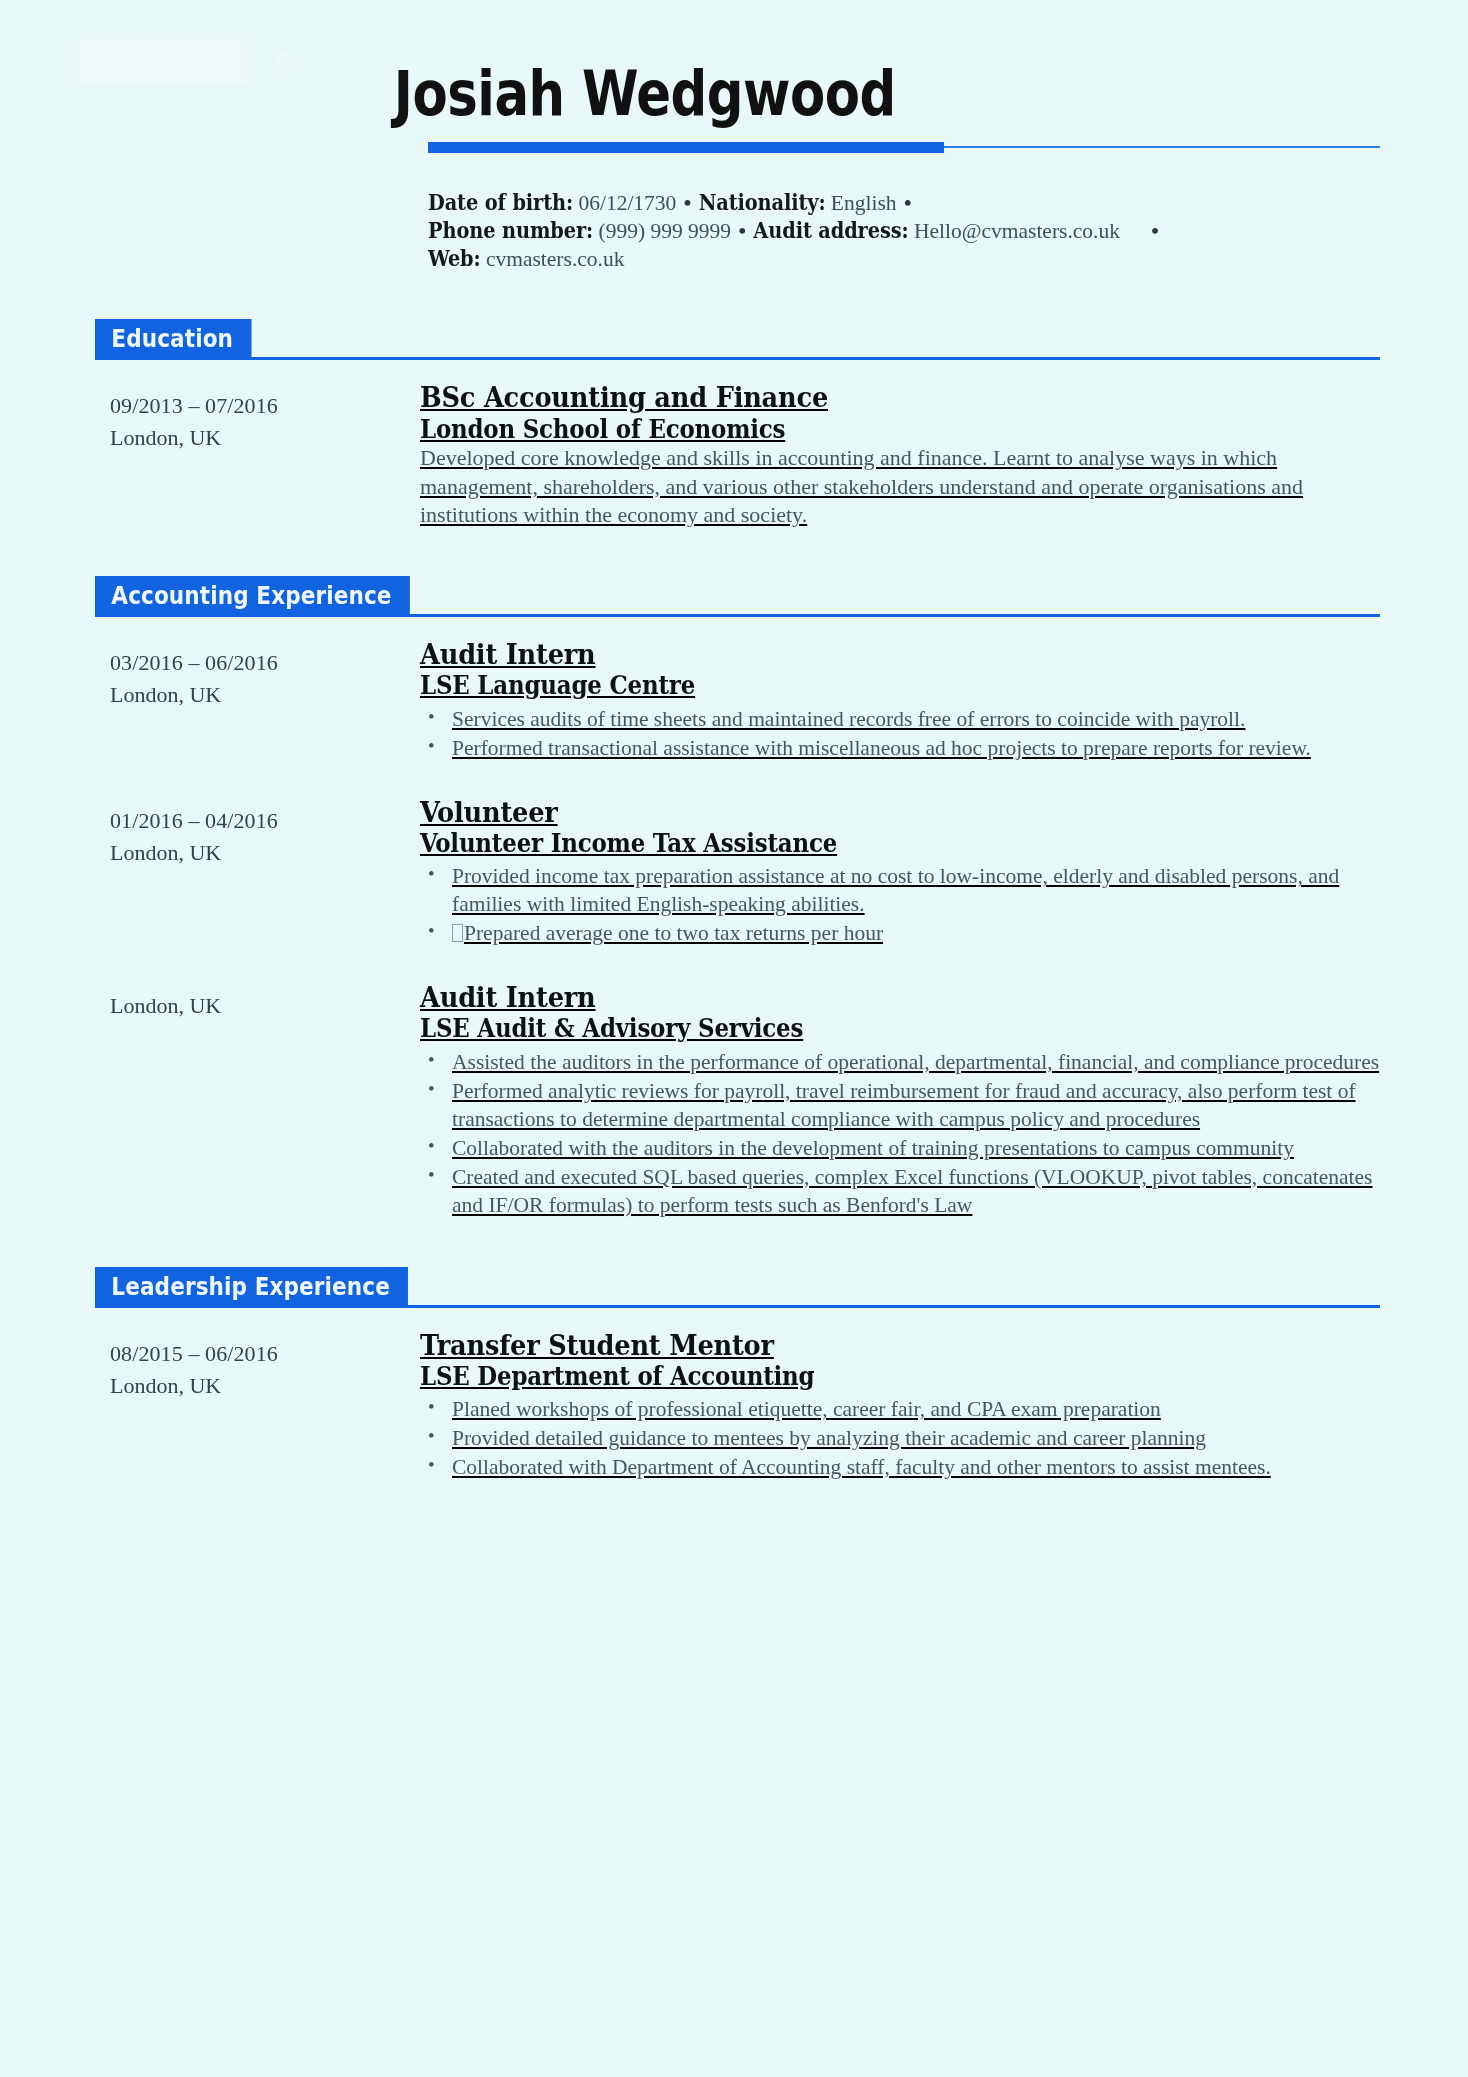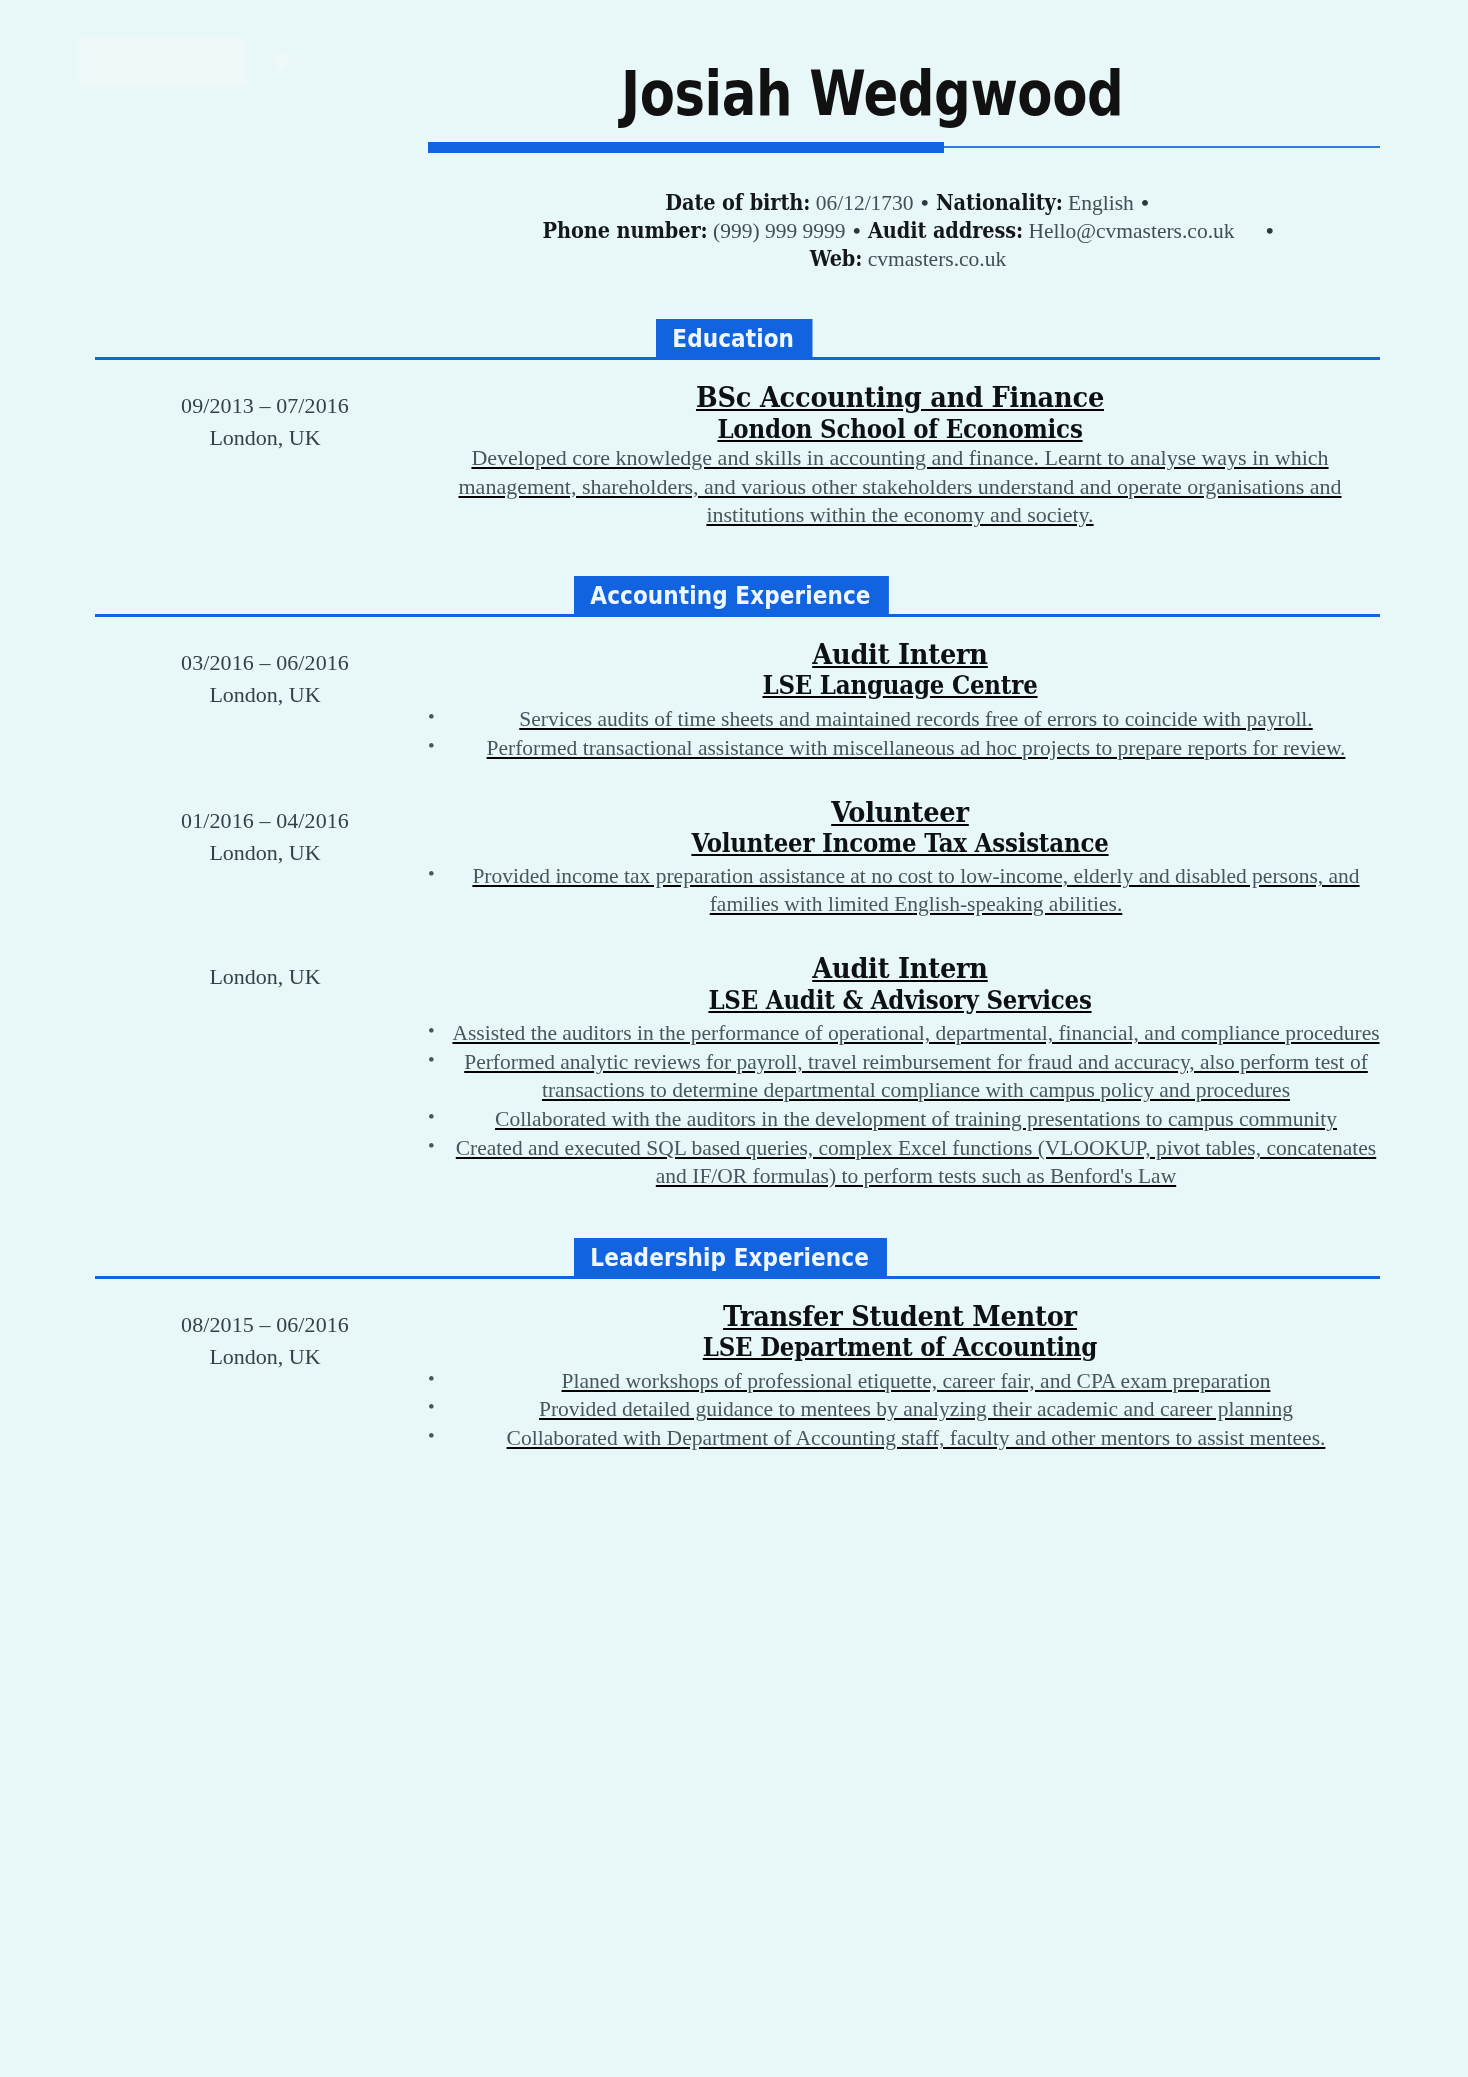--- a/index.html
+++ b/index.html
@@ -13,21 +13,20 @@
     position: relative;
     font-family: "Liberation Serif", "DejaVu Serif", serif;
     -webkit-font-smoothing: antialiased;
   }
 
   .page {
     position: absolute;
     inset: 0;
     background: #e8f7f7;
     overflow: hidden;
-    text-align: center;
   }
 
   
   .watermark {
     position: absolute;
     left: 78px;
     top: 38px;
     width: 170px;
     height: 48px;
     background: rgba(255,255,255,0.33);
@@ -305,20 +304,21 @@
           <div class="entry">
             <div class="entry-meta">
               <span class="date">01/2016 – 04/2016</span>
               <span class="place">London, UK</span>
             </div>
             <div class="entry-body">
               <div class="entry-title">Volunteer</div>
               <div class="entry-sub">Volunteer Income Tax Assistance</div>
               <ul class="bullets">
                 <li>Provided income tax preparation assistance at no cost to low-income, elderly and disabled persons, and families with limited English-speaking abilities.</li>
+                <li><span class="tofu"></span>Prepared average one to two tax returns per hour</li>
               </ul>
             </div>
           </div>
           <div class="entry">
             <div class="entry-meta">
               <span class="place">London, UK</span>
             </div>
             <div class="entry-body">
               <div class="entry-title">Audit Intern</div>
               <div class="entry-sub">LSE Audit &amp; Advisory Services</div>

